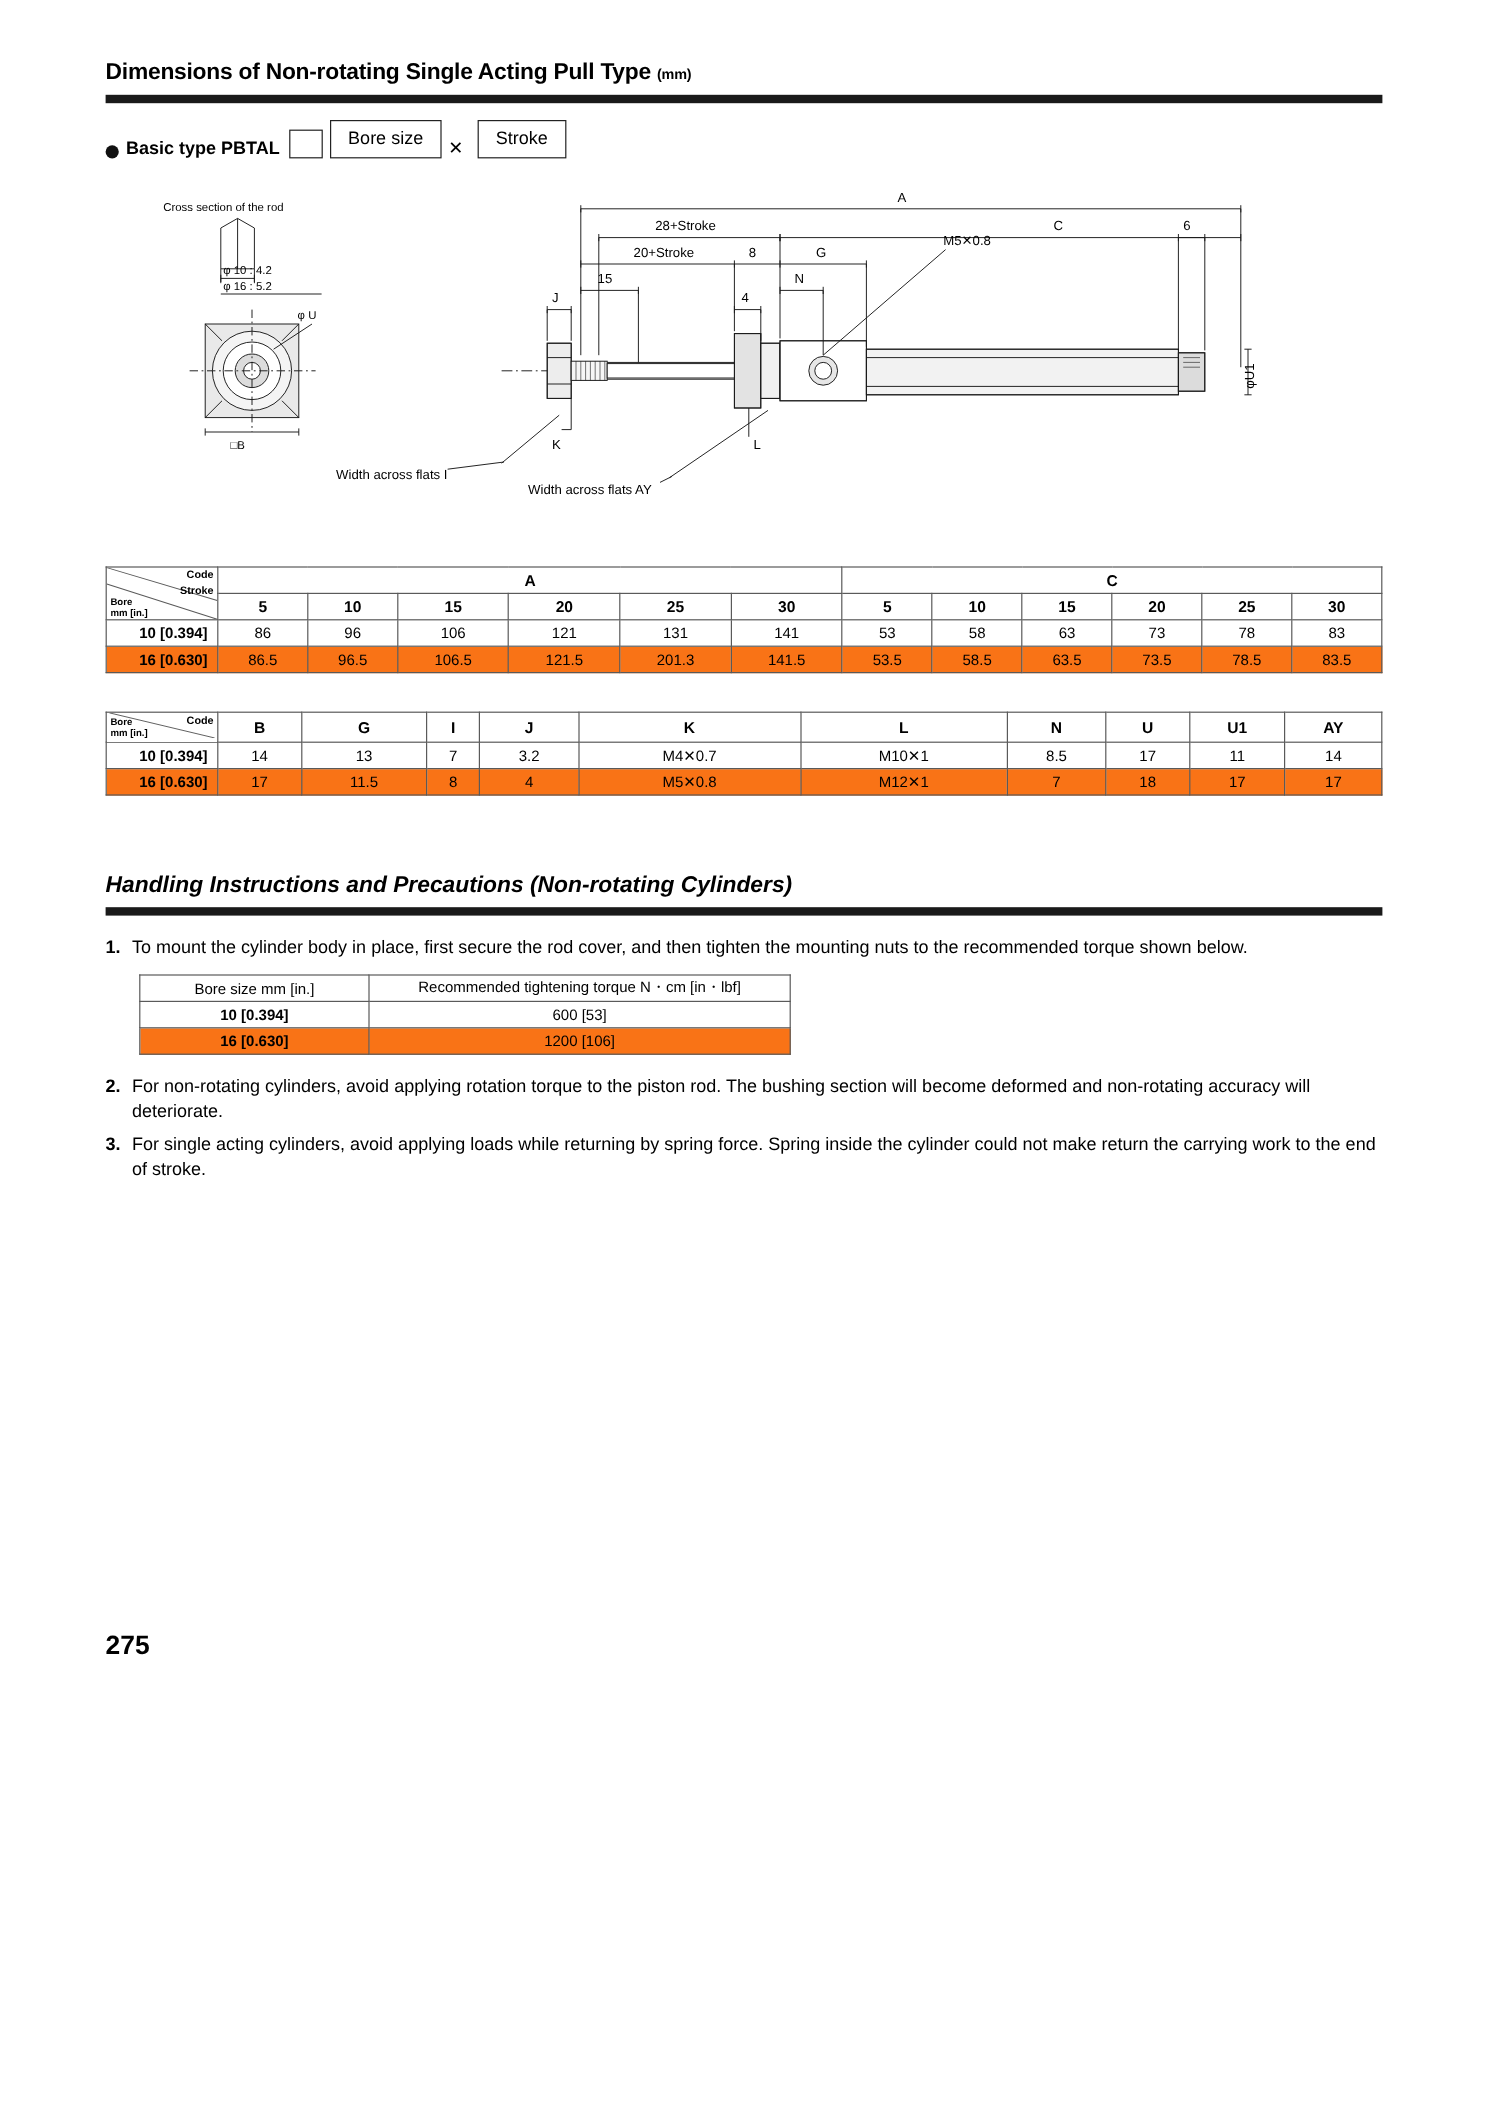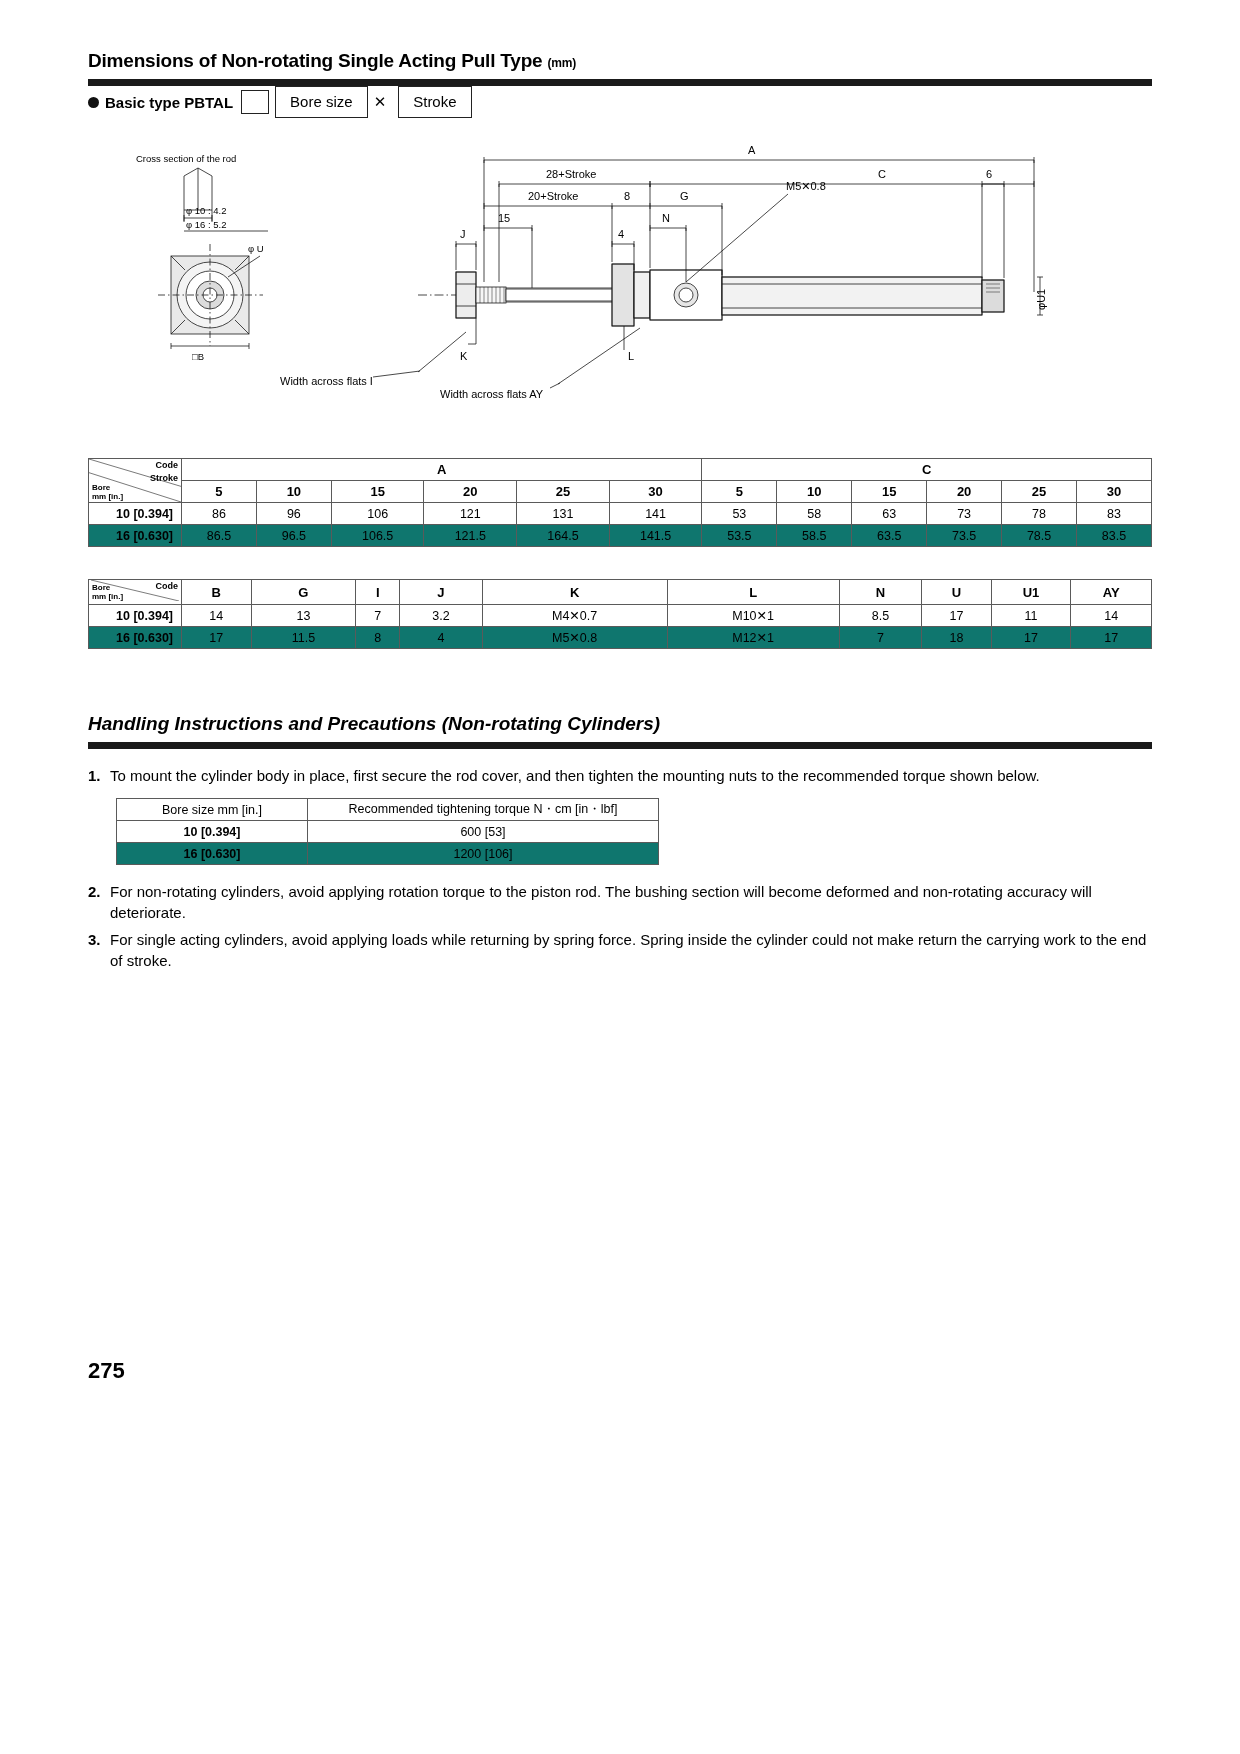--- a/index.html
+++ b/index.html
@@ -39,21 +39,22 @@
     font-weight: bold;
   }
   .rule-thick {
     height: 7px;
     background: #1a1a1a;
     margin-top: 7px;
   }
 
   .basic-type-row {
     display: flex;
-    align-items: center;
+    align-items: flex-end;
+    margin-top: 14px;
     font-size: 15px;
     font-weight: bold;
   }
   .bullet-dot {
     width: 11px;
     height: 11px;
     border-radius: 50%;
     background: #111;
     display: inline-block;
     margin-right: 6px;
@@ -104,21 +105,21 @@
     background: #ffffff;
     font-weight: bold;
     font-size: 13px;
   }
   table.dim td.rowhead, table.dim th.rowhead {
     font-weight: bold;
     text-align: right;
     padding-right: 8px;
     font-size: 12.5px;
   }
-  tr.shaded td { background: #0f766e; }
+  tr.shaded td { background: #f97316; }
   .corner-cell {
     position: relative;
     padding: 0;
     width: 88px;
     height: 44px;
   }
   .corner-cell .code-lbl {
     position: absolute;
     right: 3px;
     top: 1px;
@@ -444,21 +445,21 @@
           <td>73</td>
           <td>78</td>
           <td>83</td>
         </tr>
         <tr class="shaded">
           <td class="rowhead">16 [0.630]</td>
           <td>86.5</td>
           <td>96.5</td>
           <td>106.5</td>
           <td>121.5</td>
-          <td>164.5</td>
+          <td>201.3</td>
           <td>141.5</td>
           <td>53.5</td>
           <td>58.5</td>
           <td>63.5</td>
           <td>73.5</td>
           <td>78.5</td>
           <td>83.5</td>
         </tr>
       </tbody>
     </table>

